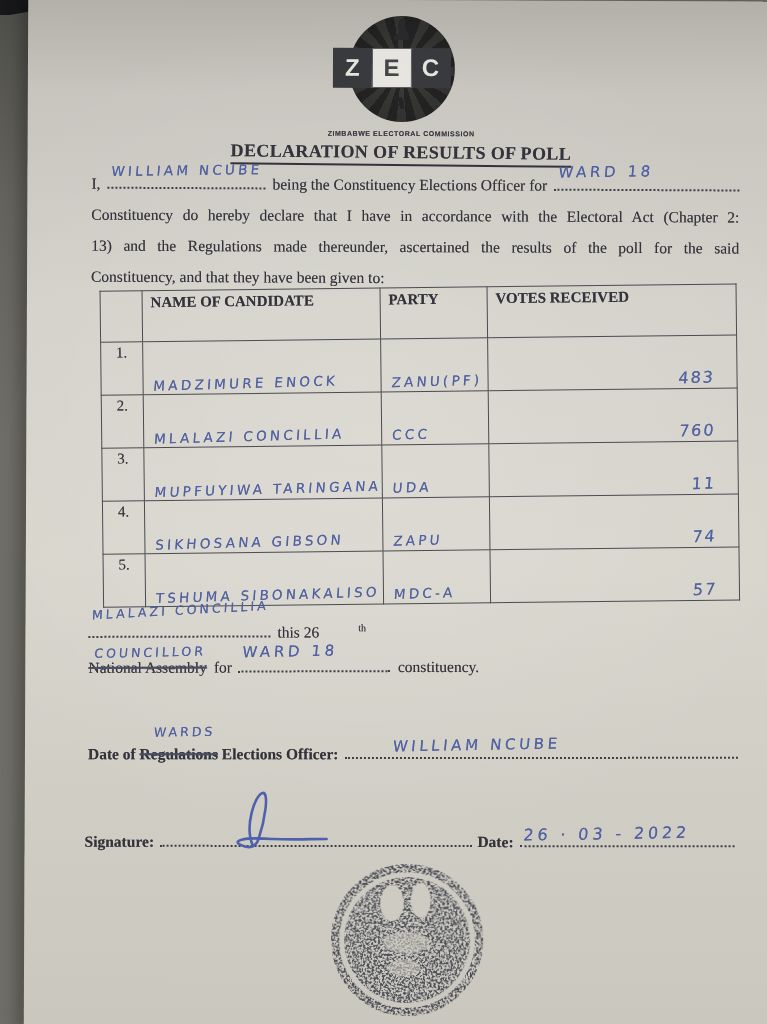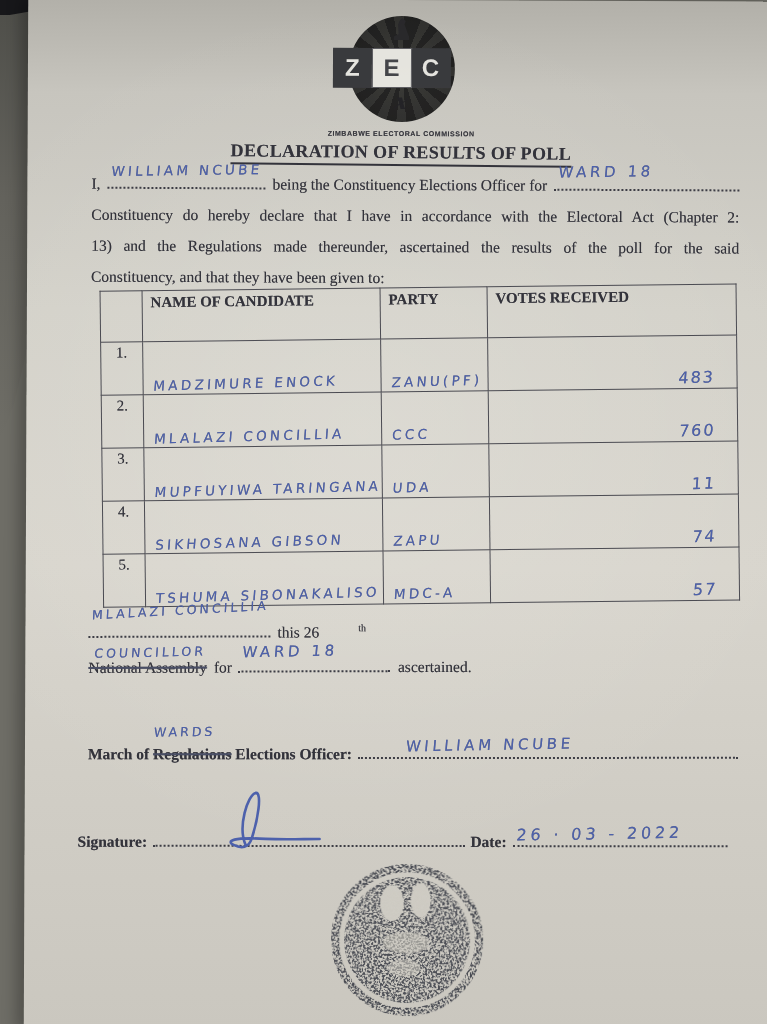--- a/index.html
+++ b/index.html
@@ -71,21 +71,21 @@
   .winner-fill{flex:0 0 182px;}
   .ward-fill{flex:0 0 152px;}
   sup{font-size:10px;padding-left:39px;}
   
   .officer{position:absolute;top:744px;left:63px;width:650px;display:flex;align-items:baseline;gap:6px;
       font-size:15.5px;font-weight:bold;transform:rotate(-.3deg);}
   .officer .labelwrap{position:relative;white-space:nowrap;}
   .officer .wards-note{position:absolute;left:66px;top:-21px;font-size:12.5px;}
   .officer .fillin .hw{bottom:3px;left:48px;font-size:15px;}
   
-  .sigrow{position:absolute;top:832px;left:53px;width:650px;display:flex;align-items:baseline;gap:6px;
+  .sigrow{position:absolute;top:832px;left:60px;width:650px;display:flex;align-items:baseline;gap:6px;
       font-size:15.5px;font-weight:bold;transform:rotate(-.2deg);}
   .sig-fill{flex:1;}
   .date-fill{flex:0 0 215px;}
   .sig-svg{position:absolute;left:55px;bottom:-4px;overflow:visible;}
   .date-fill .hw{bottom:2px;font-size:16px;}
   
   .stamp{position:absolute;top:860px;left:294px;opacity:.93;}
 </style>
 </head>
 <body>
@@ -185,28 +185,28 @@
       </div>
       <div class="iline">
         <span class="struckwrap">
           <span class="hw above-hw">COUNCILLOR</span>
           <span class="struck">National Assembly</span>
         </span>
         <span>for</span>
         <span class="fillin ward-fill">
           <span class="hw" style="font-size:15px">WARD 18</span>
         </span>
-        <span>ascertained.</span>
+        <span>constituency.</span>
       </div>
     </div>
 
     <div class="officer ink">
       <span class="labelwrap">
         <span class="hw wards-note">WARDS</span>
-        <span>March of </span><span class="struck">Regulations</span><span> Elections Officer:</span>
+        <span>Date of </span><span class="struck">Regulations</span><span> Elections Officer:</span>
       </span>
       <span class="fillin grow">
         <span class="hw">WILLIAM NCUBE</span>
       </span>
     </div>
 
     <div class="sigrow ink">
       <span>Signature:</span>
       <span class="fillin sig-fill">
         <svg class="sig-svg" width="120" height="62" viewBox="0 0 120 62">

